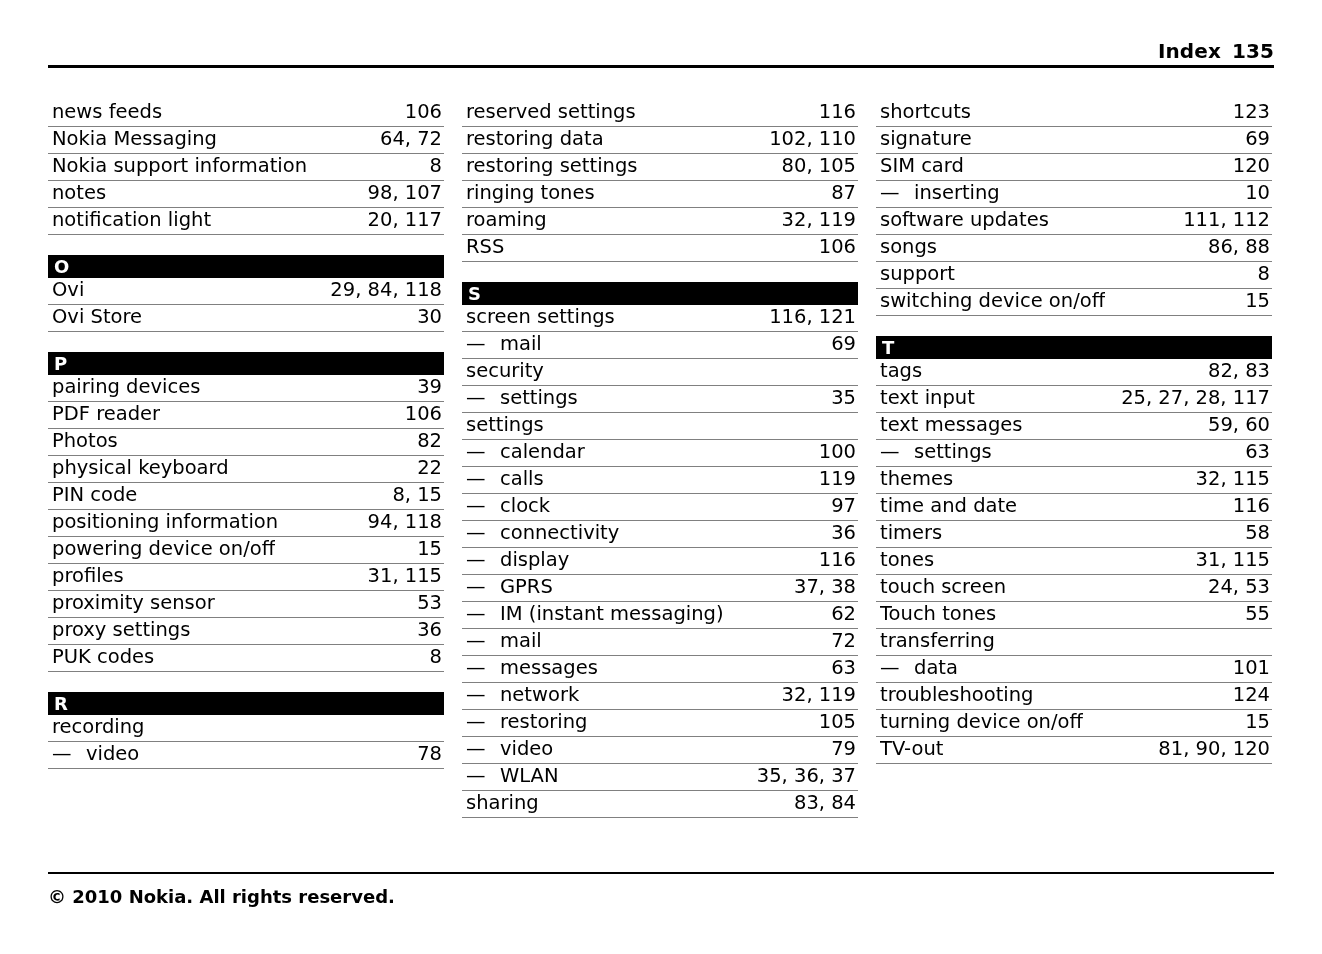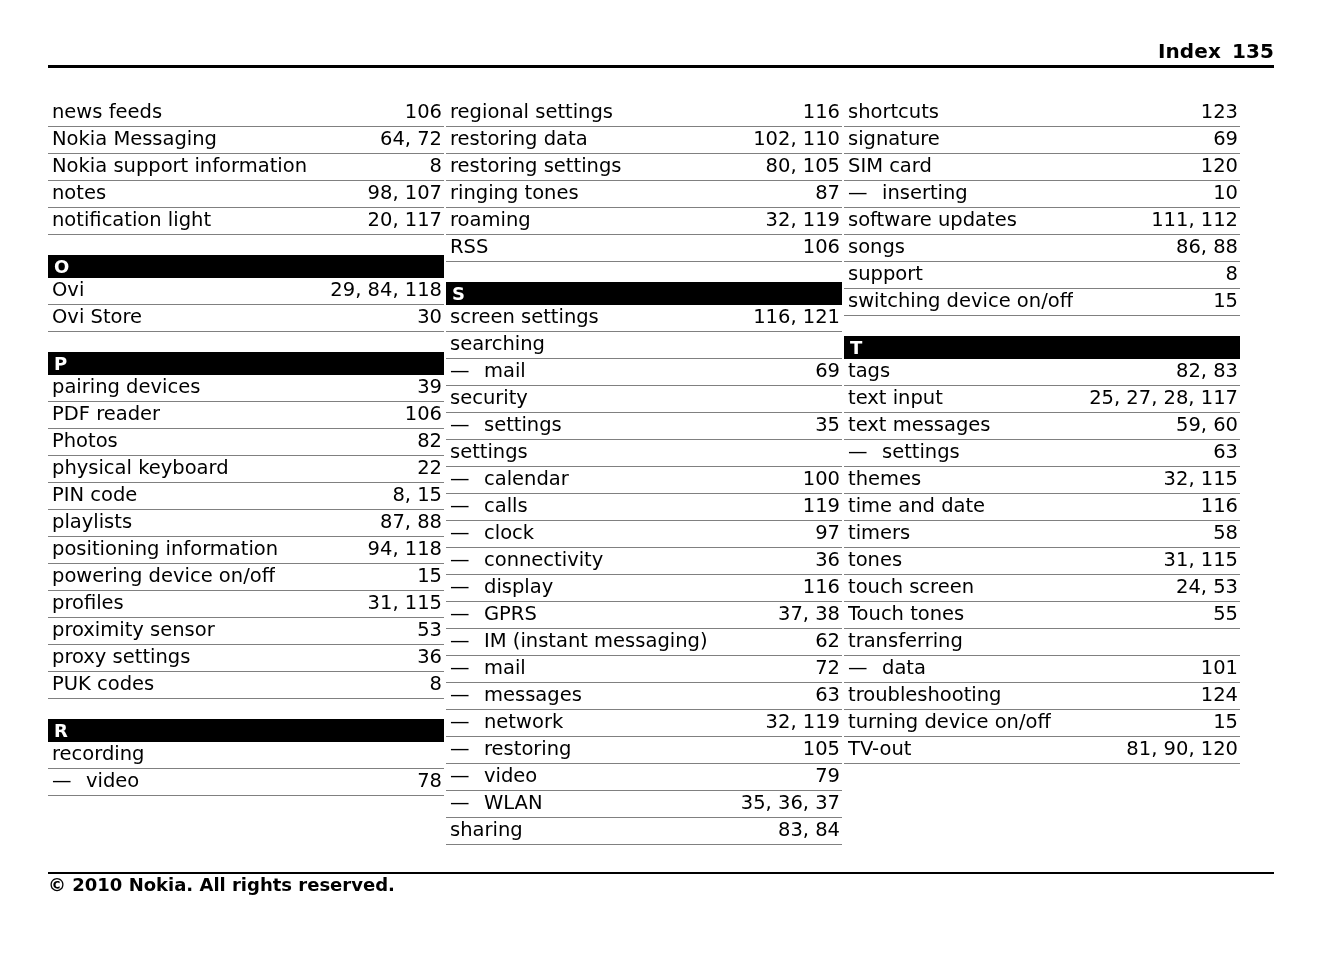--- a/index.html
+++ b/index.html
@@ -44,21 +44,21 @@
     letter-spacing: 0.1px;
   }
 
   
   .columns {
     position: absolute;
     left: 48px;
     top: 100px;
     width: 1226px;
     display: flex;
-    gap: 2px;
+    gap: 18px;
   }
   .column {
     width: 396px;
     flex: 0 0 396px;
   }
 
   
   .entry {
     display: flex;
     align-items: baseline;
@@ -102,20 +102,21 @@
   }
 
   
   .page-footer {
     position: absolute;
     left: 48px;
     top: 872px;
     width: 1226px;
     border-top: 2px solid #000;
     box-sizing: border-box;
+    padding-top: 12px;
   }
   .footer-text {
     font-weight: bold;
     font-size: 18px;
   }
 </style>
 </head>
 <body>
 
 <div class="page">
@@ -173,24 +174,20 @@
         </div>
         <div class="entry">
           <span class="term">physical keyboard</span>
           <span class="pages">22</span>
         </div>
         <div class="entry">
           <span class="term">PIN code</span>
           <span class="pages">8, 15</span>
         </div>
         <div class="entry">
-          <span class="term">playlists</span>
-          <span class="pages">87, 88</span>
-        </div>
-        <div class="entry">
           <span class="term">positioning information</span>
           <span class="pages">94, 118</span>
         </div>
         <div class="entry">
           <span class="term">powering device on/off</span>
           <span class="pages">15</span>
         </div>
         <div class="entry">
           <span class="term">profiles</span>
           <span class="pages">31, 115</span>
@@ -215,21 +212,21 @@
         <div class="entry sub">
           <span class="term">
             <span class="dash">—</span>
             <span>video</span>
           </span>
           <span class="pages">78</span>
         </div>
       </div>
       <div class="column">
         <div class="entry">
-          <span class="term">regional settings</span>
+          <span class="term">reserved settings</span>
           <span class="pages">116</span>
         </div>
         <div class="entry">
           <span class="term">restoring data</span>
           <span class="pages">102, 110</span>
         </div>
         <div class="entry">
           <span class="term">restoring settings</span>
           <span class="pages">80, 105</span>
         </div>
@@ -242,24 +239,20 @@
           <span class="pages">32, 119</span>
         </div>
         <div class="entry">
           <span class="term">RSS</span>
           <span class="pages">106</span>
         </div>
         <div class="section-bar">S</div>
         <div class="entry">
           <span class="term">screen settings</span>
           <span class="pages">116, 121</span>
-        </div>
-        <div class="entry">
-          <span class="term">searching</span>
-          <span class="pages"></span>
         </div>
         <div class="entry sub">
           <span class="term">
             <span class="dash">—</span>
             <span>mail</span>
           </span>
           <span class="pages">69</span>
         </div>
         <div class="entry">
           <span class="term">security</span>

